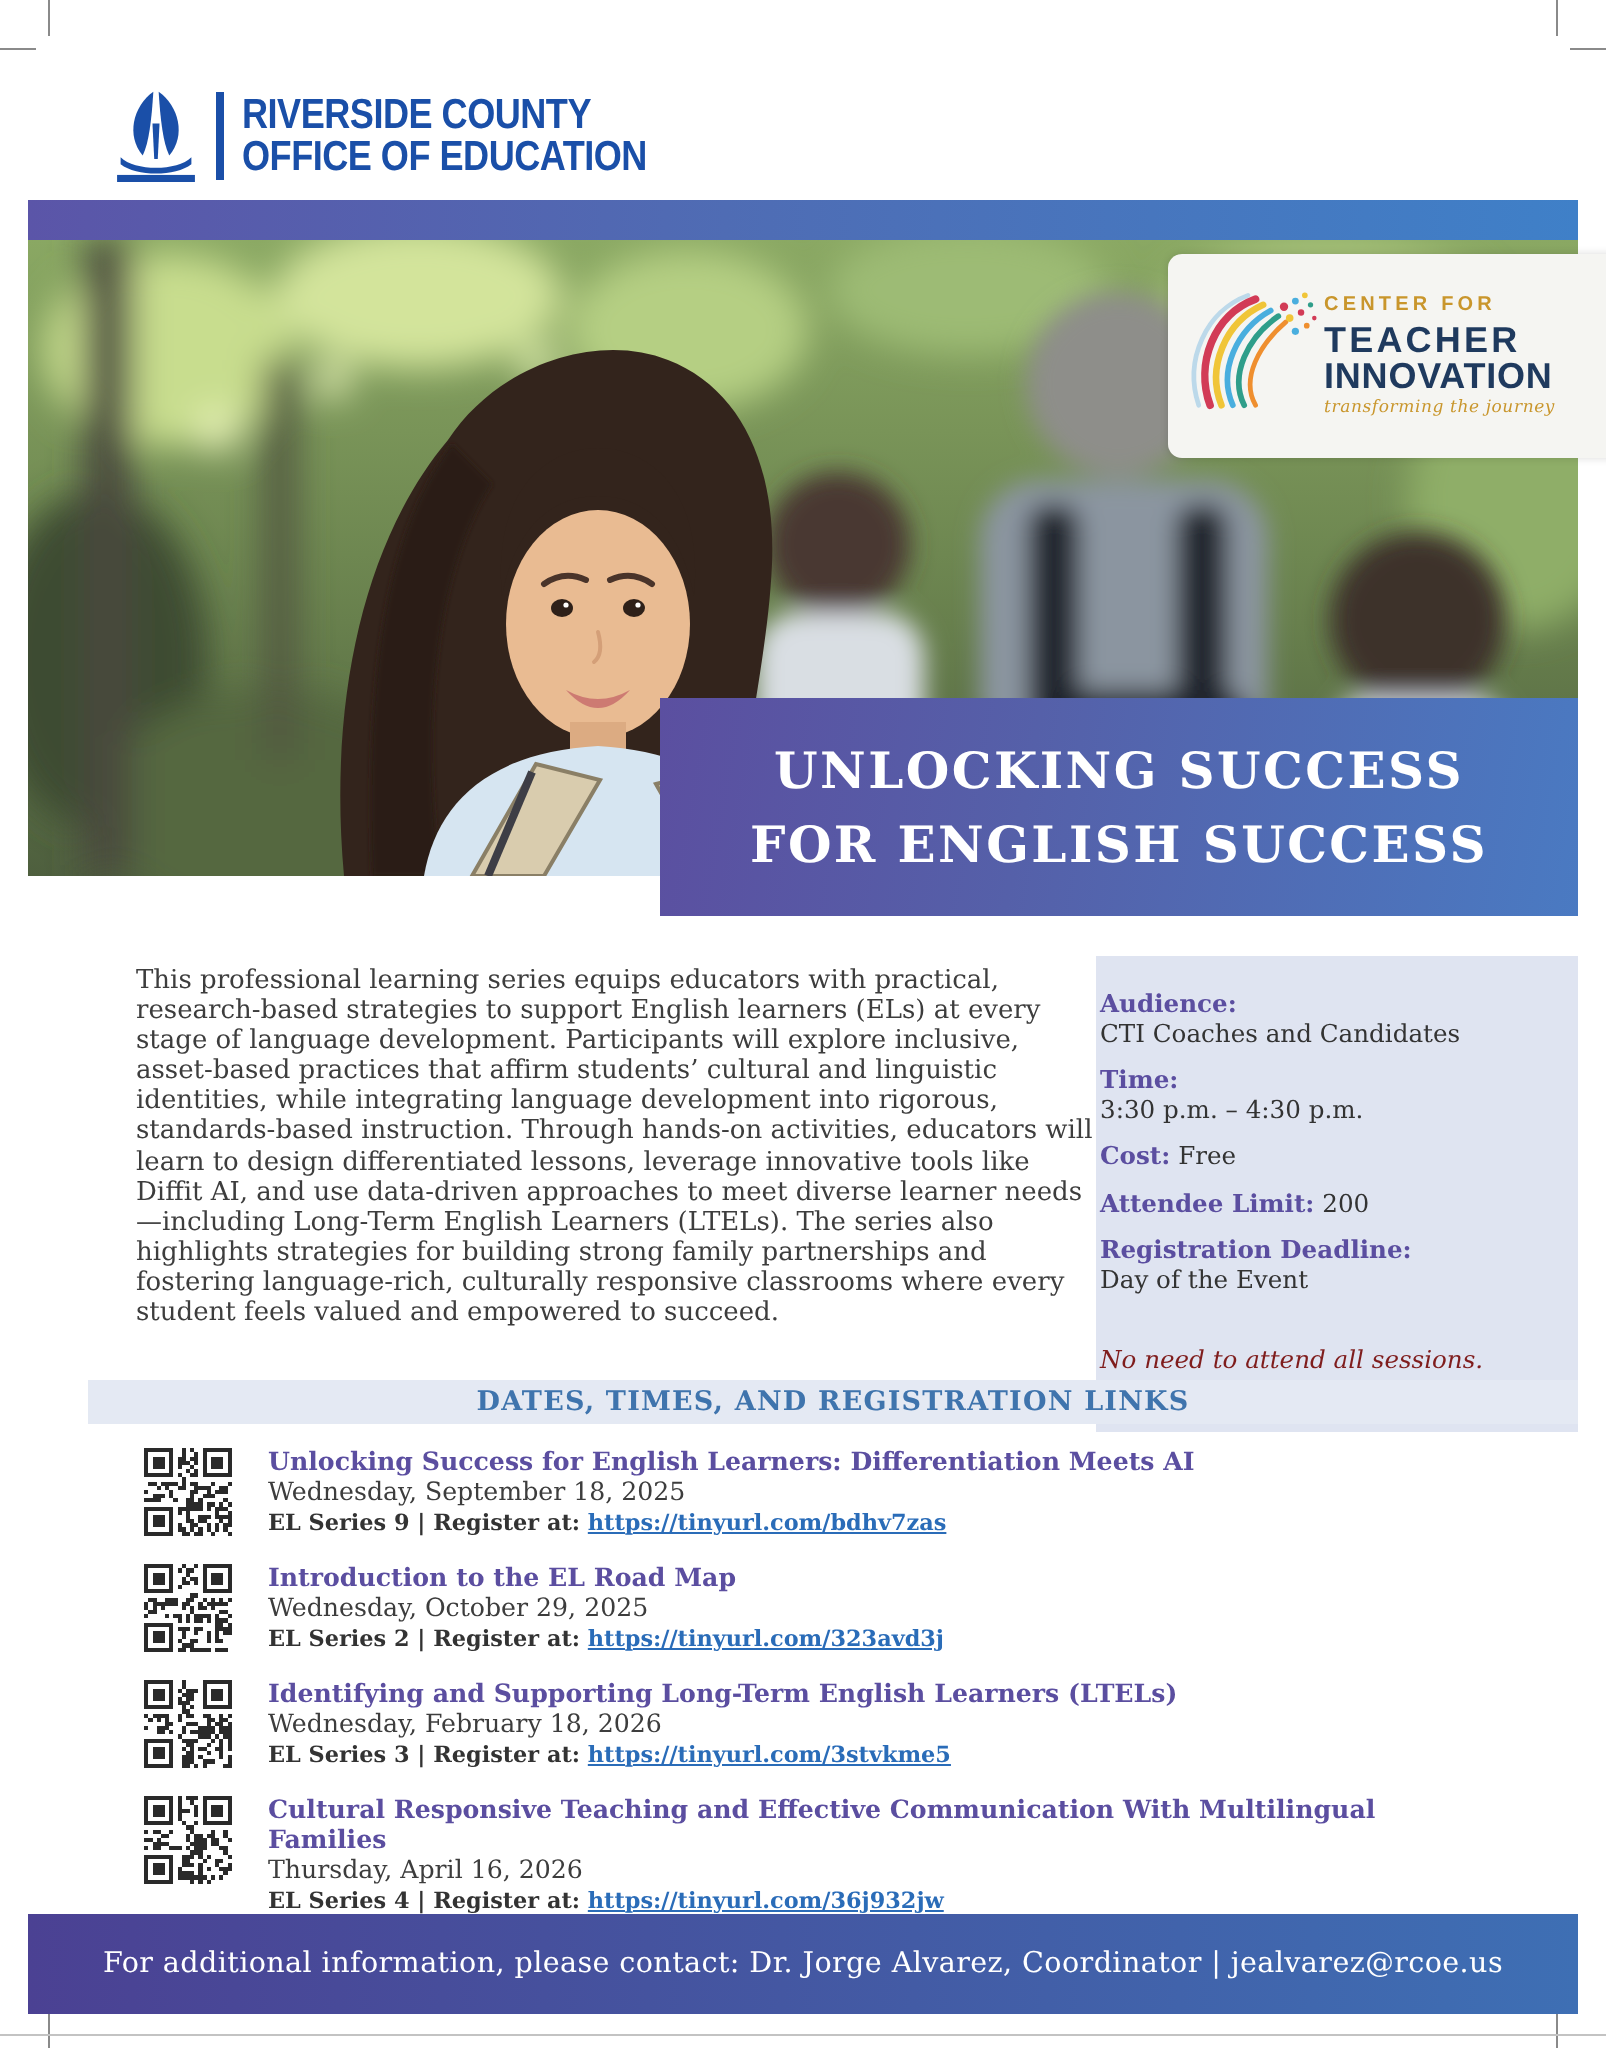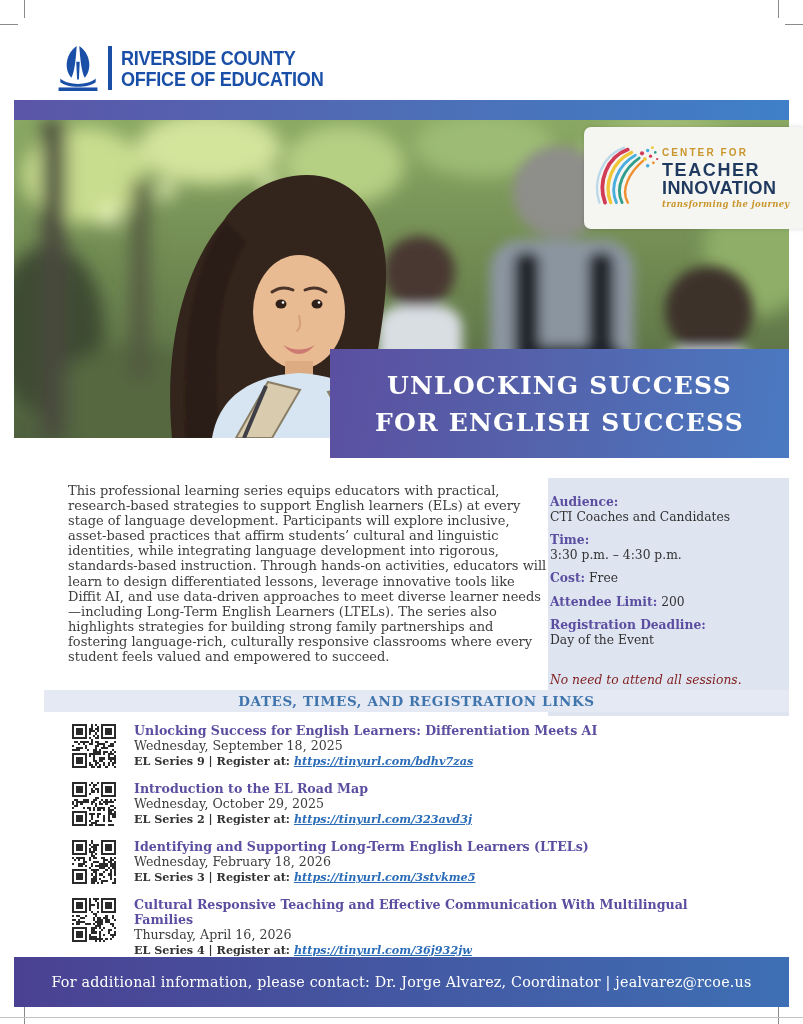--- a/index.html
+++ b/index.html
@@ -23,21 +23,21 @@
   
   .cti-box{position:absolute;left:584px;top:127px;width:234px;height:102px;background:#f5f5f2;
            border-radius:7px;display:flex;align-items:center;padding:0;box-shadow:0 0 4px rgba(0,0,0,.15);}
   .cti-swirl{width:72px;height:72px;margin-left:4px;flex:0 0 auto;}
   .cti-text{display:flex;flex-direction:column;line-height:1;margin-left:2px;}
   .cti-line1{font-family:"Liberation Sans",sans-serif;font-weight:bold;font-size:10px;
              letter-spacing:2.1px;color:#c9962c;margin-bottom:3px;}
   .cti-line2,.cti-line3{font-family:"Liberation Sans",sans-serif;font-weight:bold;font-size:18px;
              letter-spacing:1.6px;color:#1f3a5e;}
   .cti-line3{letter-spacing:0.4px;}
-  .cti-tag{font-family:"DejaVu Serif",serif;font-style:italic;font-weight:bold;font-size:8.5px;
+  .cti-tag{font-family:"DejaVu Serif",serif;font-style:italic;font-weight:normal;font-size:8.5px;
            color:#c9962c;margin-top:3px;letter-spacing:0.3px;}
   
   .banner{position:absolute;left:330px;top:349px;width:459px;height:109px;
           background:linear-gradient(100deg,#5b4fa0 0%,#5560a9 40%,#4a7ac2 100%);
           display:flex;flex-direction:column;justify-content:center;align-items:center;}
   .banner div{color:#ffffff;font-family:"DejaVu Serif",serif;font-weight:bold;font-size:25px;
           letter-spacing:1.2px;line-height:37px;white-space:nowrap;}
   
   .intro{position:absolute;left:68px;top:483px;width:480px;font-size:13px;line-height:15.1px;
          color:#3d3d3d;text-align:left;}
@@ -51,21 +51,21 @@
   .band{position:absolute;left:44px;top:690px;width:745px;height:22px;background:#e4e9f3;
         display:flex;align-items:center;justify-content:center;}
   .band div{color:#3f74ad;font-weight:bold;font-size:13.5px;letter-spacing:0.6px;}
   
   .session{position:absolute;left:70px;width:680px;height:50px;display:flex;}
   .qr{width:48px;height:48px;background:#ffffff;flex:0 0 auto;}
   .sess-text{margin-left:16px;padding-top:1px;}
   .sess-title{color:#5b4ea0;font-weight:bold;font-size:12.6px;line-height:15px;}
   .sess-date{color:#3d3d3d;font-size:12.6px;line-height:15px;margin-top:0px;}
   .sess-reg{font-size:11.2px;line-height:14px;color:#333333;font-weight:bold;margin-top:1px;}
-  .sess-reg a{color:#2a6cb8;font-weight:bold;text-decoration:underline;cursor:pointer;font-style:italic;}
+  .sess-reg a{color:#2a6cb8;font-weight:bold;text-decoration:underline;cursor:pointer;}
   
   .footbar{position:absolute;left:14px;top:957px;width:775px;height:50px;
            background:linear-gradient(90deg,#4b4193 0%,#45539f 40%,#3e6fb4 100%);
            display:flex;align-items:center;justify-content:center;}
   .footbar div{color:#ffffff;font-size:14.3px;letter-spacing:0.2px;}
   .trimline{position:absolute;left:0;top:1017px;width:803px;height:1px;background:#c3c3c3;}
 </style>
 </head>
 <body>
 

